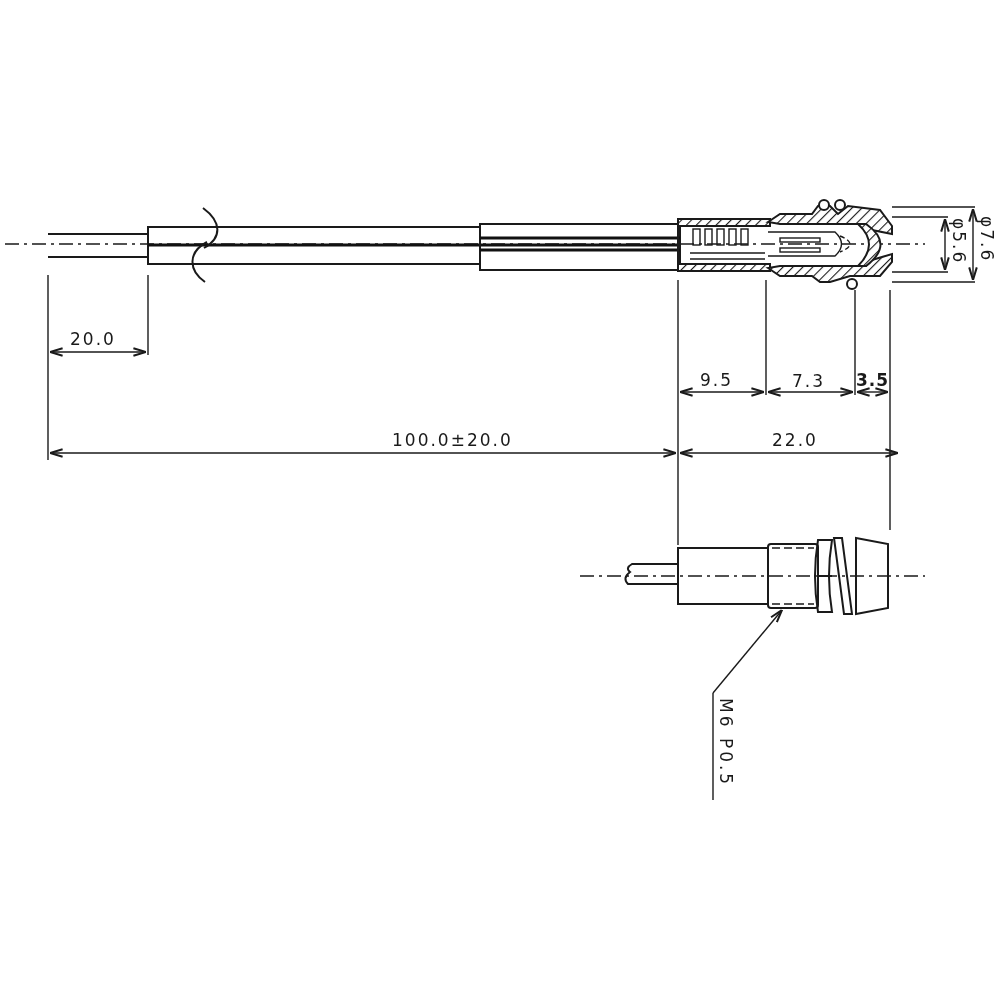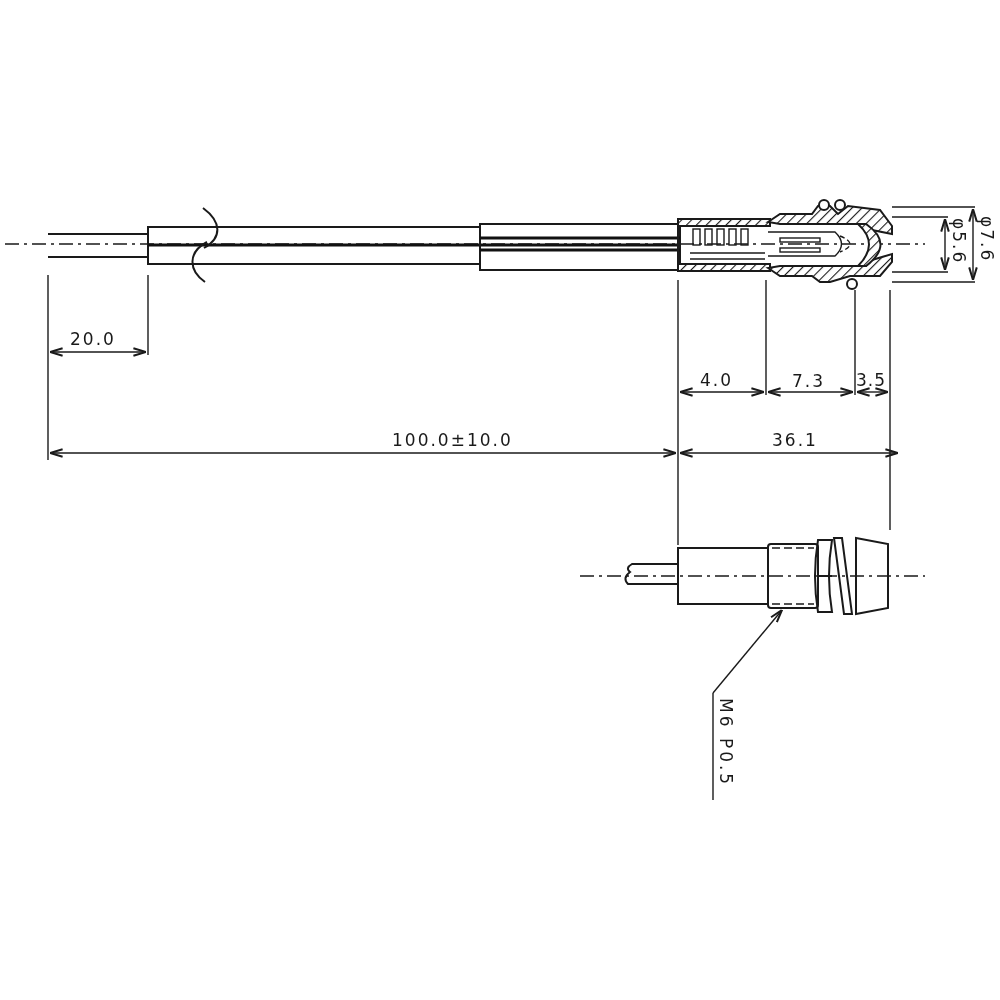--- a/index.html
+++ b/index.html
@@ -119,21 +119,21 @@
     <path class="ln" d="M834,538 L842,538 L852,614 L844,614 Z" fill="#fff"></path>
 
     <path class="ln" d="M856,538 L888,544 L888,608 L856,614 Z" fill="#fff"></path>
 
     <line class="thin" x1="713" y1="693" x2="782" y2="610" marker-end="url(#arr)"></line>
     <line class="thin" x1="713" y1="693" x2="713" y2="800"></line>
   </g>
 </svg>
 
 <span class="label" style="left:70px; top:329px;">20.0</span>
-<span class="label" style="left:700px; top:370px;">4.0</span>
+<span class="label" style="left:700px; top:370px;">9.5</span>
 <span class="label" style="left:792px; top:371px;">7.3</span>
-<span class="label" style="left:856px; top:370px; letter-spacing:1px;">3.5</span>
-<span class="label" style="left:392px; top:430px;">100.0±10.0</span>
-<span class="label" style="left:772px; top:430px;">36.1</span>
+<span class="label" style="left:856px; top:370px; letter-spacing:1px;font-weight:bold;">3.5</span>
+<span class="label" style="left:392px; top:430px;">100.0±20.0</span>
+<span class="label" style="left:772px; top:430px;">22.0</span>
 <span class="label vert" style="left:969px; top:218px;">φ5.6</span>
 <span class="label vert" style="left:997px; top:216px;">φ7.6</span>
 <span class="label vert" style="left:736px; top:698px; letter-spacing:3px;">M6  P0.5</span>
 </div>
 
 </body></html>

